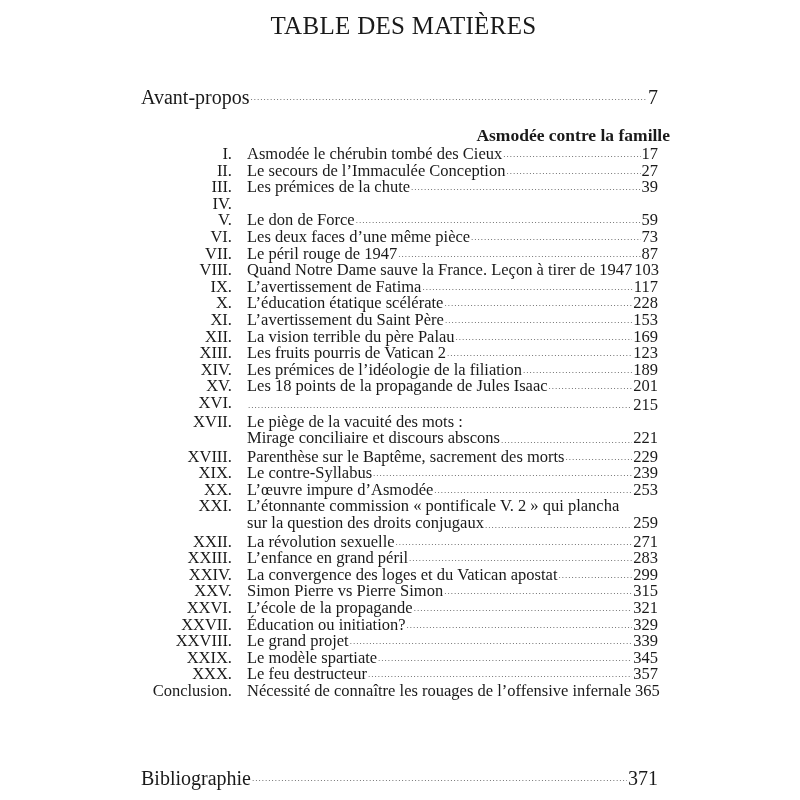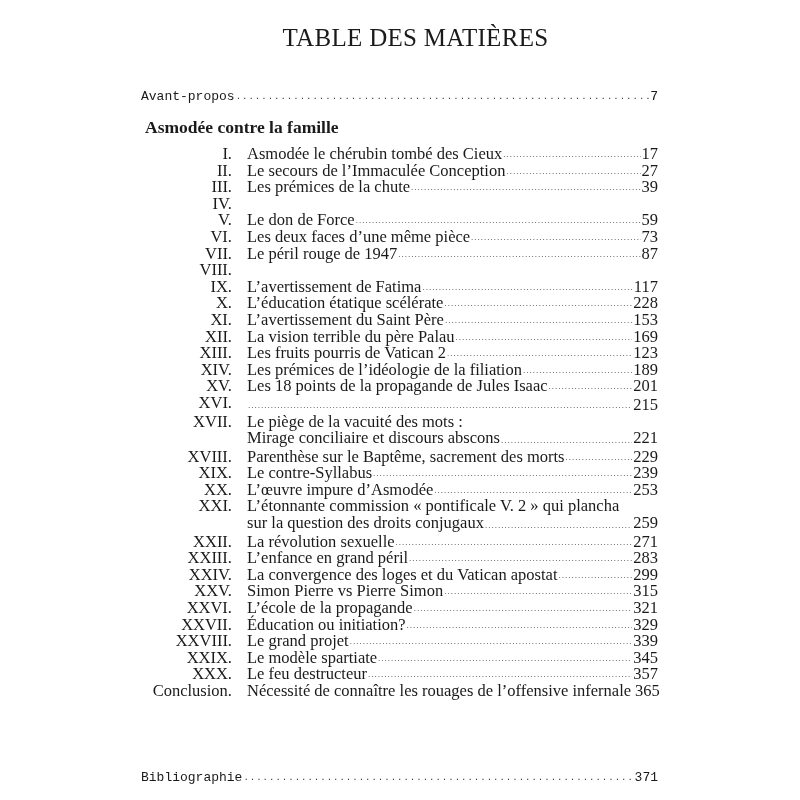--- a/index.html
+++ b/index.html
@@ -1,29 +1,29 @@
 <!DOCTYPE html>
 <html><head>
 <meta charset="utf-8">
 <style>
   html, body { margin: 0; padding: 0; background: #ffffff; }
   body { width: 800px; height: 800px; position: relative; overflow: hidden;
          font-family: "Liberation Serif", "DejaVu Serif", serif; color: #1a1a1a; }
   .page { position: absolute; left: 141px; top: 0; width: 517px; }
   .title { position: absolute; top: 8px; left: 0; width: 517px; text-align: center;
-           font-size: 25px; letter-spacing: 0.3px; font-weight: normal; margin: 16px; }
-  .line { position: absolute; left: 0; width: 517px; height: 18px; font-size: 13px;
-          line-height: 18px; display: flex; align-items: flex-end; white-space: nowrap; font-family: Liberation Mono, monospace; }
+           font-size: 25px; letter-spacing: 0.3px; font-weight: normal; margin: 4px; }
+  .line { position: absolute; left: 0; width: 517px; height: 18px; font-size: 20px;
+          line-height: 18px; display: flex; align-items: flex-end; white-space: nowrap; }
   .line .text { flex: 0 0 auto; }
   .line .dots { flex: 1 1 auto; overflow: hidden; margin: 0 1px; font-size: 9px;
                 letter-spacing: 1px; color: #333; position: relative; top: 0; }
   .line .dots::before { content: "................................................................................................................................................................................................................................................................"; }
   .line .page-num { flex: 0 0 auto; text-align: right; }
-  .section { position: absolute; top: 113px; left: 0; width: 517px; text-align: left;
-             font-size: 17.5px; font-weight: bold; margin: 4px; }
+  .section { position: absolute; top: 113px; left: 0; width: 517px; text-align: right;
+             font-size: 17.5px; font-weight: bold; margin: 12px; }
   .entries { position: absolute; left: 0; top: 146px; width: 517px; }
   .entry { display: flex; align-items: baseline; font-size: 16.5px; line-height: 16.6px; white-space: nowrap; }
   .entry .num { width: 91px; text-align: right; flex: 0 0 91px; padding-right: 15px; box-sizing: content-box; }
   .entry .body { flex: 1 1 auto; display: flex; align-items: center; min-width: 0; }
   .entry .body .text { flex: 0 0 auto; }
   .entry .body .dots { flex: 1 1 auto; overflow: hidden; margin: 0 1px; font-size: 9px; letter-spacing: 1px; color: #333; }
   .entry .body .dots::before { content: "................................................................................................................................................................................................................................................................"; }
   .entry .body .page-num { flex: 0 0 auto; }
   .entry.multi .body { flex-direction: column; align-items: stretch; }
   .entry.multi .row { display: flex; align-items: baseline; }
@@ -95,20 +95,25 @@
       <div class="entry">
         <span class="num">VII.</span>
         <span class="body">
           <span class="text">Le péril rouge de 1947</span>
           <span class="dots"></span>
           <span class="page-num">87</span>
         </span>
       </div>
       <div class="entry">
         <span class="num">VIII.</span>
+        <span class="body">
+          <span class="text">Quand Notre Dame sauve la France. Leçon à tirer de 1947</span>
+          <span class="dots"></span>
+          <span class="page-num">103</span>
+        </span>
       </div>
       <div class="entry">
         <span class="num">IX.</span>
         <span class="body">
           <span class="text">L’avertissement de Fatima</span>
           <span class="dots"></span>
           <span class="page-num">117</span>
         </span>
       </div>
       <div class="entry">

